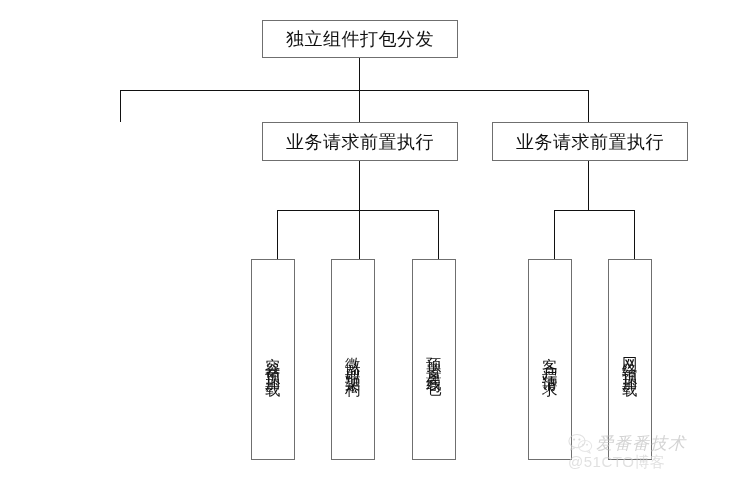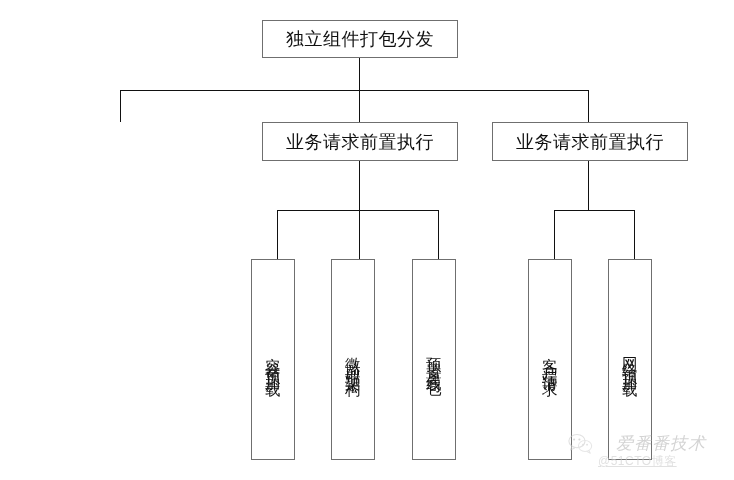--- a/index.html
+++ b/index.html
@@ -60,43 +60,41 @@
     position: absolute;
     z-index: 5;
     display: flex;
     flex-direction: column;
     align-items: flex-start;
     opacity: 0.62;
   }
   #wm-row {
     display: flex;
     align-items: center;
-    gap: 22px;
+    gap: 2px;
   }
   #wm-icon {
     width: 26px;
     height: 21px;
     flex: 0 0 auto;
   }
   #wm-name {
     font-size: 17px;
     color: #b9b9b9;
     font-family: "DejaVu Sans", sans-serif;
     font-style: italic;
     letter-spacing: 1px;
     white-space: nowrap;
   }
   #wm-sub {
     margin-top: -2px;
-    margin-left: 30px;
-    font-size: 12px;
+    font-size: 15px;
     color: #cfcfcf;
     letter-spacing: 0.5px;
     white-space: nowrap;
-    text-decoration: underline;
   }
 </style>
 </head>
 <body>
 
 <div id="canvas">
 
   <div class="ln v" style="left:359px; top:57px; height:34px;"></div>
 
   <div class="ln h" style="left:120px; top:90px; width:469px;"></div>

